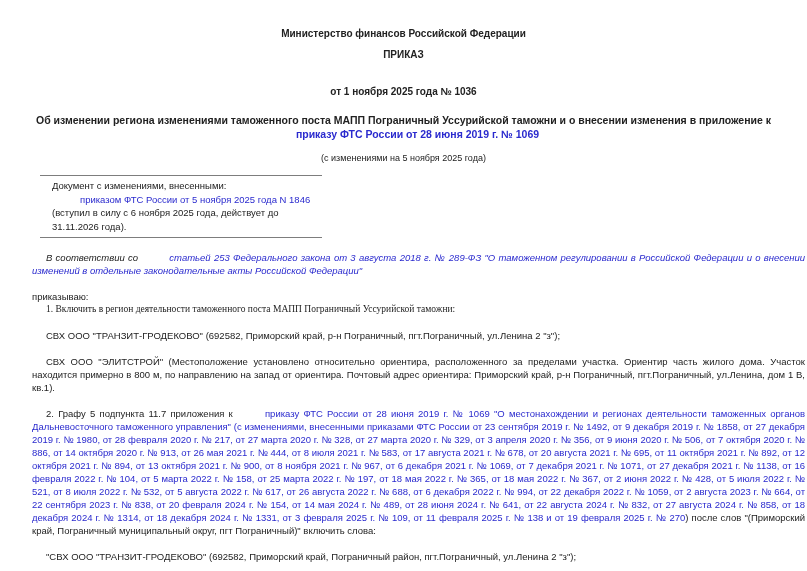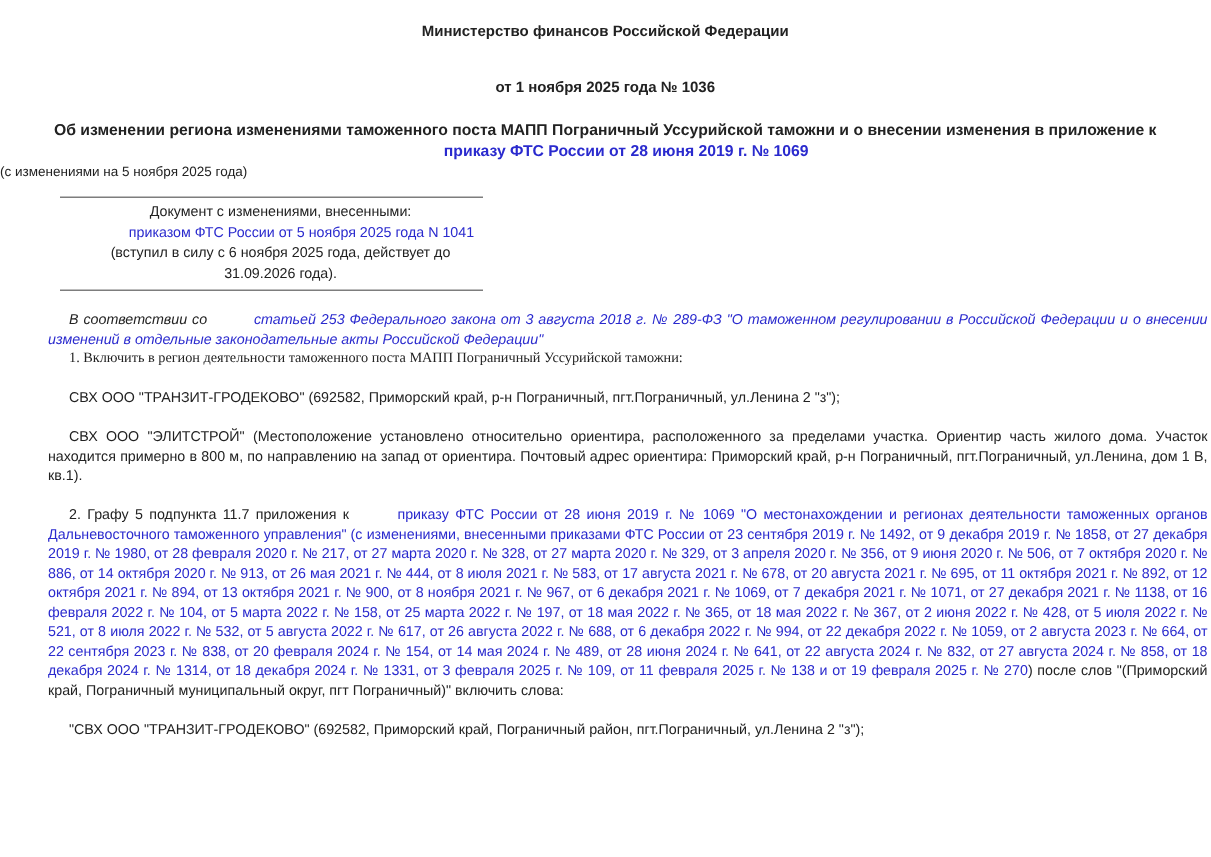--- a/index.html
+++ b/index.html
@@ -2,74 +2,76 @@
 <html><head>
 <meta charset="utf-8">
 <style>
   html,body { margin:0; padding:0; background:#ffffff; }
   .page {
     position:relative;
     width:807px; height:571px;
     background:#ffffff;
     overflow:hidden;
     box-sizing:border-box;
-    padding-top:16px;
+    padding-top:28px;
     font-family:"Liberation Sans", sans-serif;
     font-size:9.5px;
     line-height:13px;
     color:#222222;
   }
   .hdr { text-align:center; font-weight:bold; font-size:10px; line-height:12px; }
   .hdr .doc-type { margin-top:9px; }
   .hdr .doc-date { margin-top:25px; }
   .title {
     margin:15px 34px 0 34px;
     text-align:center;
     font-weight:bold;
     font-size:10.5px;
     line-height:14px;
   }
-  .subtitle { margin-top:0; text-align:left; font-size:9px; color:#222222; }
-  .amendments { margin:10px 0 0 40px; width:282px;text-align:center; }
+  .subtitle { margin-top:11px; text-align:center; font-size:9px; color:#222222; }
+  .amendments { margin:10px 0 0 40px; width:282px; }
   .rule { border-top:1px solid #7d7d7d; height:0; }
   .amend-text { padding:3px 0 4px 12px; line-height:13.5px; }
   .body { padding:13px 2px 0 32px; text-align:justify; }
   .body p { margin:13px 0 0 0; text-indent:14px; }
   .body p:first-child { margin-top:0;font-style:italic; }
   .body p.noindent { text-indent:0; }
   .body p.tight { margin-top:0;font-family:Liberation Serif, serif; }
   .lnk { color:#2a2ace; text-decoration:none; cursor:pointer;margin-left:28px; }
 </style>
 </head>
 <body>
 
 <div class="page">
 
   <div class="hdr">
     <div>Министерство финансов Российской Федерации</div>
+    <div class="doc-type">ПРИКАЗ</div>
     <div class="doc-date">от 1 ноября 2025 года № 1036</div>
   </div>
 
   <div class="title"><span>Об изменении региона изменениями таможенного поста МАПП Пограничный Уссурийской таможни и о внесении изменения в приложение к </span><a class="lnk">приказу ФТС России от 28 июня 2019 г. № 1069</a></div>
 
   <div class="subtitle">(с изменениями на 5 ноября 2025 года)</div>
 
   <div class="amendments">
     <div class="rule"></div>
     <div class="amend-text">
       <div>Документ с изменениями, внесенными:</div>
-      <div><a class="lnk">приказом ФТС России от 5 ноября 2025 года N 1041</a><span> (вступил в силу с 6 ноября 2025 года, действует до 31.09.2026 года).</span></div>
+      <div><a class="lnk">приказом ФТС России от 5 ноября 2025 года N 1846</a><span> (вступил в силу с 6 ноября 2025 года, действует до 31.11.2026 года).</span></div>
     </div>
     <div class="rule"></div>
   </div>
 
   <div class="body">
 
     <p><span>В соответствии со </span><a class="lnk">статьей 253 Федерального закона от 3 августа 2018 г. № 289-ФЗ "О таможенном регулировании в Российской Федерации и о внесении изменений в отдельные законодательные акты Российской Федерации"</a></p>
 
+    <p class="noindent">приказываю:</p>
 
     <p class="tight">1. Включить в регион деятельности таможенного поста МАПП Пограничный Уссурийской таможни:</p>
 
     <p>СВХ ООО "ТРАНЗИТ-ГРОДЕКОВО" (692582, Приморский край, р-н Пограничный, пгт.Пограничный, ул.Ленина 2 "з");</p>
 
     <p>СВХ ООО "ЭЛИТСТРОЙ" (Местоположение установлено относительно ориентира, расположенного за пределами участка. Ориентир часть жилого дома. Участок находится примерно в 800 м, по направлению на запад от ориентира. Почтовый адрес ориентира: Приморский край, р-н Пограничный, пгт.Пограничный, ул.Ленина, дом 1 В, кв.1).</p>
 
     <p><span>2. Графу 5 подпункта 11.7 приложения к </span><a class="lnk">приказу ФТС России от 28 июня 2019 г. № 1069 "О местонахождении и регионах деятельности таможенных органов Дальневосточного таможенного управления" (с изменениями, внесенными приказами ФТС России от 23 сентября 2019 г. № 1492, от 9 декабря 2019 г. № 1858, от 27 декабря 2019 г. № 1980, от 28 февраля 2020 г. № 217, от 27 марта 2020 г. № 328, от 27 марта 2020 г. № 329, от 3 апреля 2020 г. № 356, от 9 июня 2020 г. № 506, от 7 октября 2020 г. № 886, от 14 октября 2020 г. № 913, от 26 мая 2021 г. № 444, от 8 июля 2021 г. № 583, от 17 августа 2021 г. № 678, от 20 августа 2021 г. № 695, от 11 октября 2021 г. № 892, от 12 октября 2021 г. № 894, от 13 октября 2021 г. № 900, от 8 ноября 2021 г. № 967, от 6 декабря 2021 г. № 1069, от 7 декабря 2021 г. № 1071, от 27 декабря 2021 г. № 1138, от 16 февраля 2022 г. № 104, от 5 марта 2022 г. № 158, от 25 марта 2022 г. № 197, от 18 мая 2022 г. № 365, от 18 мая 2022 г. № 367, от 2 июня 2022 г. № 428, от 5 июля 2022 г. № 521, от 8 июля 2022 г. № 532, от 5 августа 2022 г. № 617, от 26 августа 2022 г. № 688, от 6 декабря 2022 г. № 994, от 22 декабря 2022 г. № 1059, от 2 августа 2023 г. № 664, от 22 сентября 2023 г. № 838, от 20 февраля 2024 г. № 154, от 14 мая 2024 г. № 489, от 28 июня 2024 г. № 641, от 22 августа 2024 г. № 832, от 27 августа 2024 г. № 858, от 18 декабря 2024 г. № 1314, от 18 декабря 2024 г. № 1331, от 3 февраля 2025 г. № 109, от 11 февраля 2025 г. № 138 и от 19 февраля 2025 г. № 270</a><span>) после слов "(Приморский край, Пограничный муниципальный округ, пгт Пограничный)" включить слова:</span></p>
 
     <p>"СВХ ООО "ТРАНЗИТ-ГРОДЕКОВО" (692582, Приморский край, Пограничный район, пгт.Пограничный, ул.Ленина 2 "з");</p>

